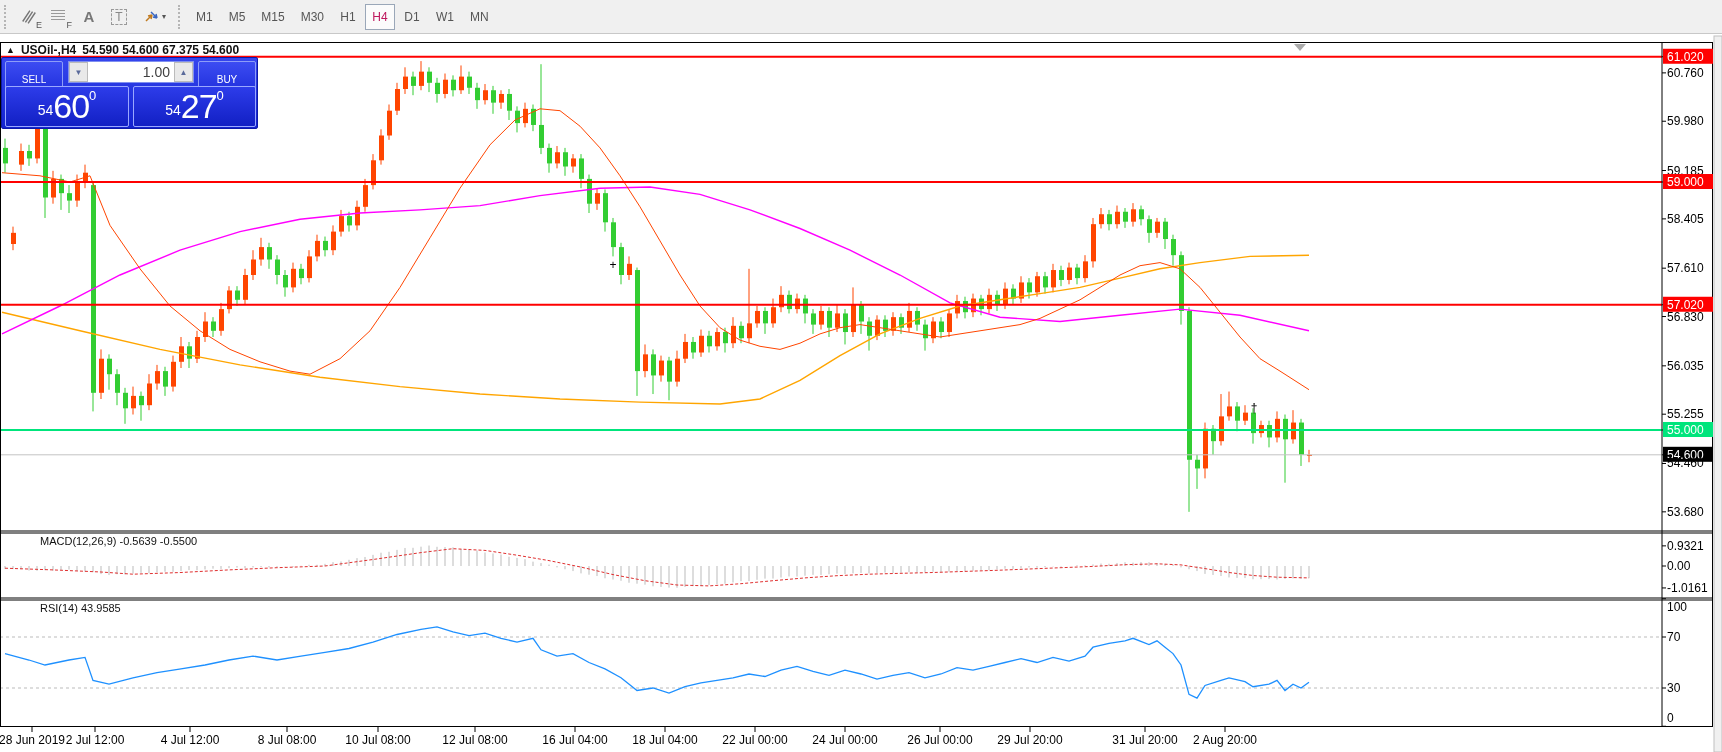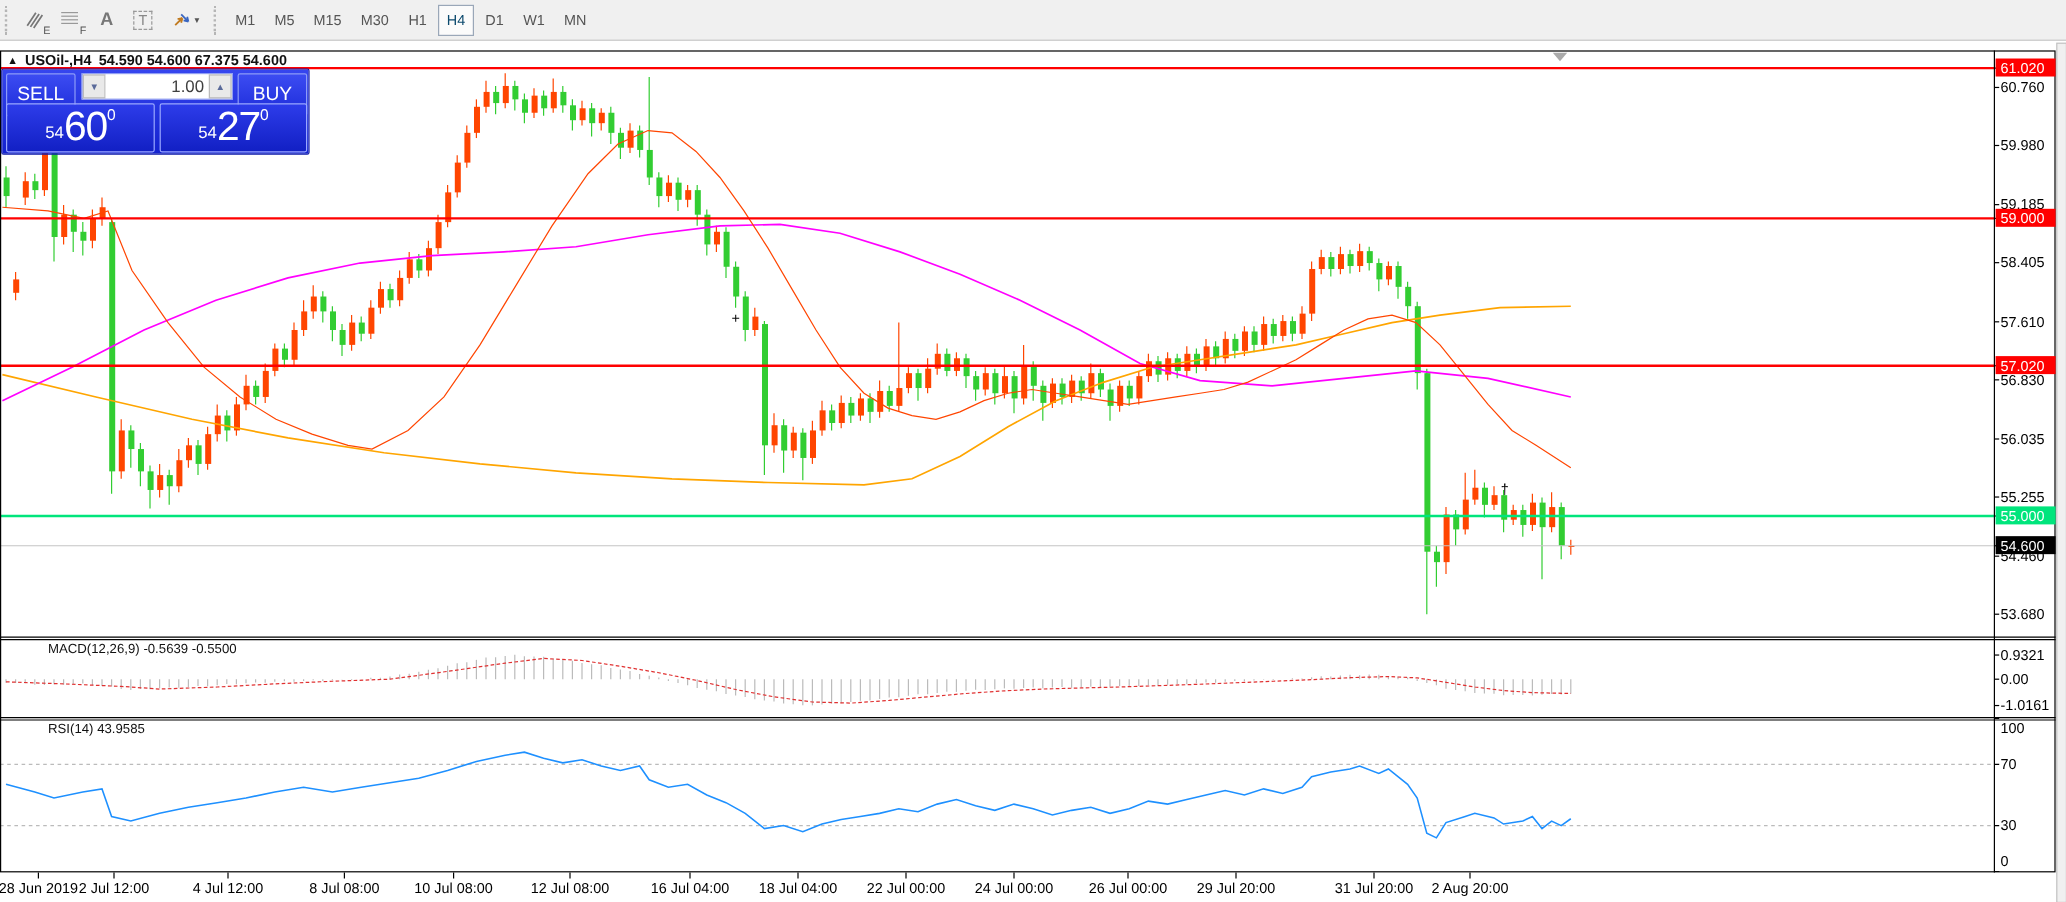--- a/index.html
+++ b/index.html
@@ -8,33 +8,33 @@
   .toolbar{position:absolute;left:0;top:0;width:1722px;height:34px;background:#f0f0f0;
     border-bottom:1px solid #c8c8c8;display:flex;align-items:center;z-index:5;}
   .tb-handle{width:6px;height:24px;margin:0 4px;border-left:2px dotted #b5b5b5;}
   .tool{width:30px;height:28px;border:none;background:transparent;position:relative;
     display:flex;align-items:center;justify-content:center;color:#666;cursor:pointer;}
   .tool .sub{position:absolute;right:2px;bottom:1px;font-size:9px;color:#555;}
   .tool .main-glyph{font-size:15px;color:#777;font-weight:bold;}
   .tool .t-box{font-size:12px;color:#888;border:1px dashed #999;padding:0 3px;line-height:14px;}
   .tf-btn{min-width:30px;height:26px;margin:0 1px;border:1px solid transparent;background:transparent;
     font-family:"Liberation Sans",sans-serif;font-size:12px;color:#555;padding:0 6px;cursor:pointer;}
-  .tf-btn.active{background:#fbfbfb;border:1px solid #9aa7b8;color:#0c4a6e;}
+  .tf-btn.active{background:#fbfbfb;border:1px solid #9aa7b8;color:#be185d;}
   .chart-title{position:absolute;left:6px;top:43px;z-index:4;font-size:12px;font-weight:bold;
     color:#111;display:flex;align-items:center;gap:6px;}
   .chart-title .tri{font-size:9px;}
   .ind-header{position:absolute;z-index:4;font-size:11px;color:#111;left:4px;padding-left:36px;}
   #macd-header{top:535px;}
   #rsi-header{top:602px;}
   .trade-panel{position:absolute;left:1px;top:57px;width:257px;height:72px;z-index:6;
     background:linear-gradient(#3646ef,#1322cf);border:1px solid #0d18a8;border-radius:2px;
     color:#fff;}
   .tp-row1{position:absolute;left:0;top:2px;width:100%;height:24px;}
   .tp-btn{position:absolute;top:1px;height:36px;border:1px solid #8d9cf8;border-radius:2px;
-    background:linear-gradient(#3c4cf2,#1c2bd9);color:#fff;font-size:16px;cursor:pointer;
+    background:linear-gradient(#3c4cf2,#1c2bd9);color:#fff;font-size:10px;cursor:pointer;
     font-family:"Liberation Sans",sans-serif;}
   #sell-btn{left:3px;width:58px;}
   #buy-btn{left:196px;width:58px;}
   .vol-box{position:absolute;left:66px;top:1px;width:126px;height:22px;background:#fff;
     border:1px solid #7f8ff0;display:flex;}
   .spin{width:19px;height:20px;background:#e9e9e9;border:1px solid #bbb;color:#5a6a9a;
     font-size:8px;padding:0;cursor:pointer;}
   .vol-input{flex:1;border:none;outline:none;text-align:right;font-size:14px;color:#404040;
     padding:0 4px;width:80px;font-family:"Liberation Sans",sans-serif;}
   .price-box{position:absolute;top:28px;height:41px;border:1px solid #9aa8ff;border-radius:2px;

